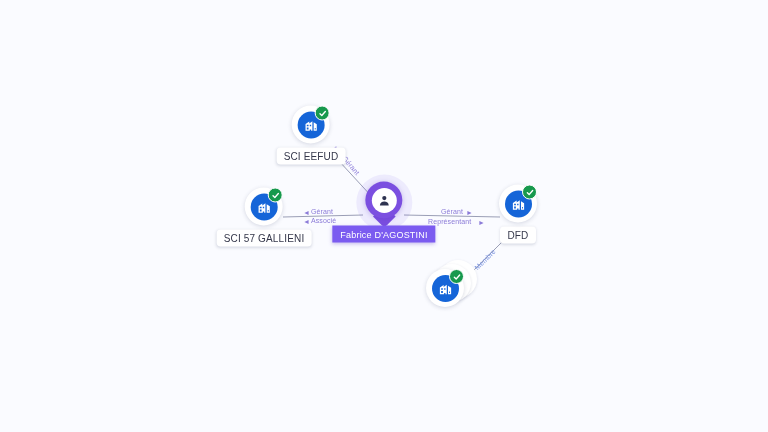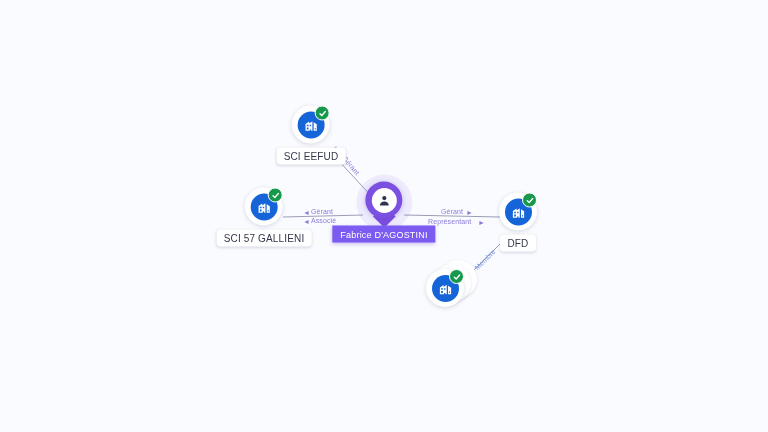--- a/index.html
+++ b/index.html
@@ -258,21 +258,21 @@
       </div>
       <div class="verified-badge">
         <svg width="8" height="8" viewBox="0 0 24 24" fill="none" stroke="#ffffff" stroke-width="4" stroke-linecap="round" stroke-linejoin="round">
           <polyline points="4,12.5 9.5,18 20,6"></polyline>
         </svg>
       </div>
     </div>
     <div class="node-caption">SCI 57 GALLIENI</div>
   </div>
 
-  <div class="node" style="left:518px; top:222px;">
+  <div class="node" style="left:518px; top:214px;">
     <div class="company-disc">
       <div class="company-inner">
         <svg width="15" height="15" viewBox="0 0 24 24" fill="#ffffff">
           <path d="M3 21V10.5l6-4.2v3.1l5-3.4V21h-2v-5.2h-2.2V21H3zm2-2h2.8v-3.2H5V19zm0-5h2.8v-2.6H5V14zm4.8 0h2.2v-2.6H9.8V14zm0 5h2.2v-3.2H9.8V19zM16 21V7.4l5 3.5V21h-5zm1.8-2H19.2v-2.4h-1.4V19z"></path>
         </svg>
       </div>
       <div class="verified-badge">
         <svg width="8" height="8" viewBox="0 0 24 24" fill="none" stroke="#ffffff" stroke-width="4" stroke-linecap="round" stroke-linejoin="round">
           <polyline points="4,12.5 9.5,18 20,6"></polyline>
         </svg>

